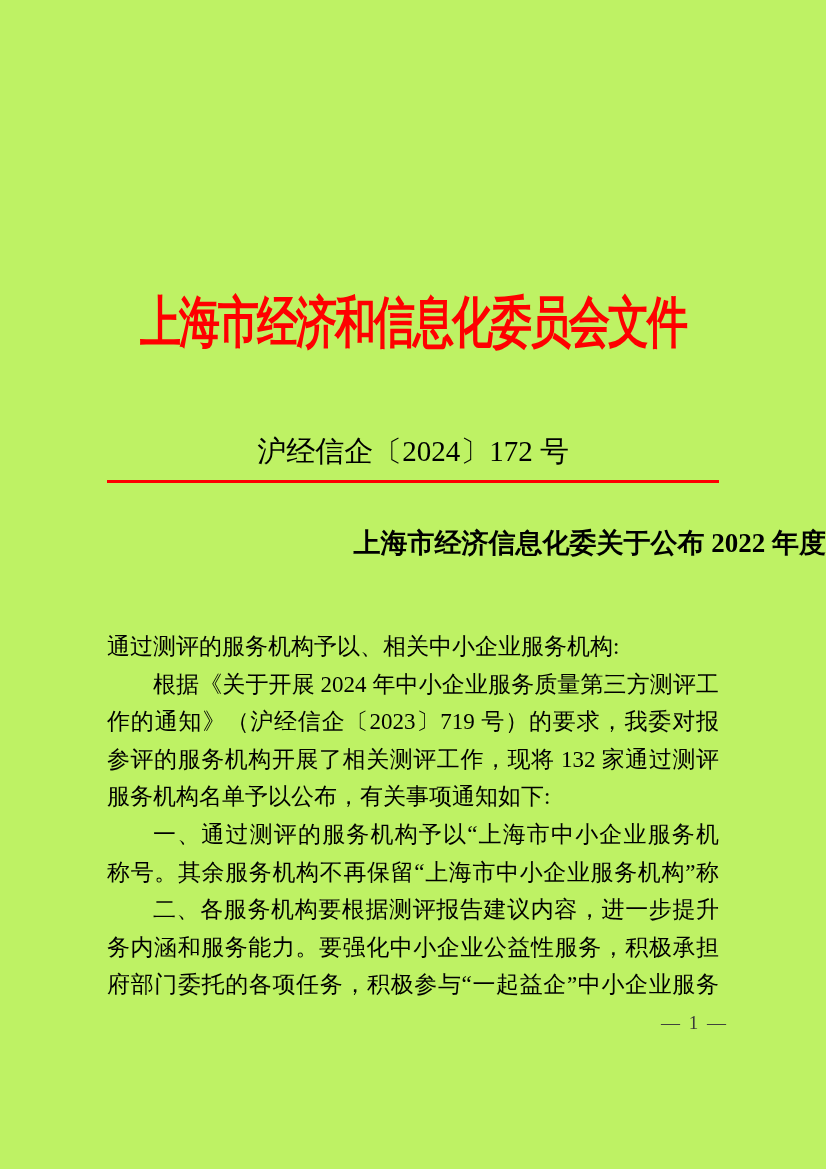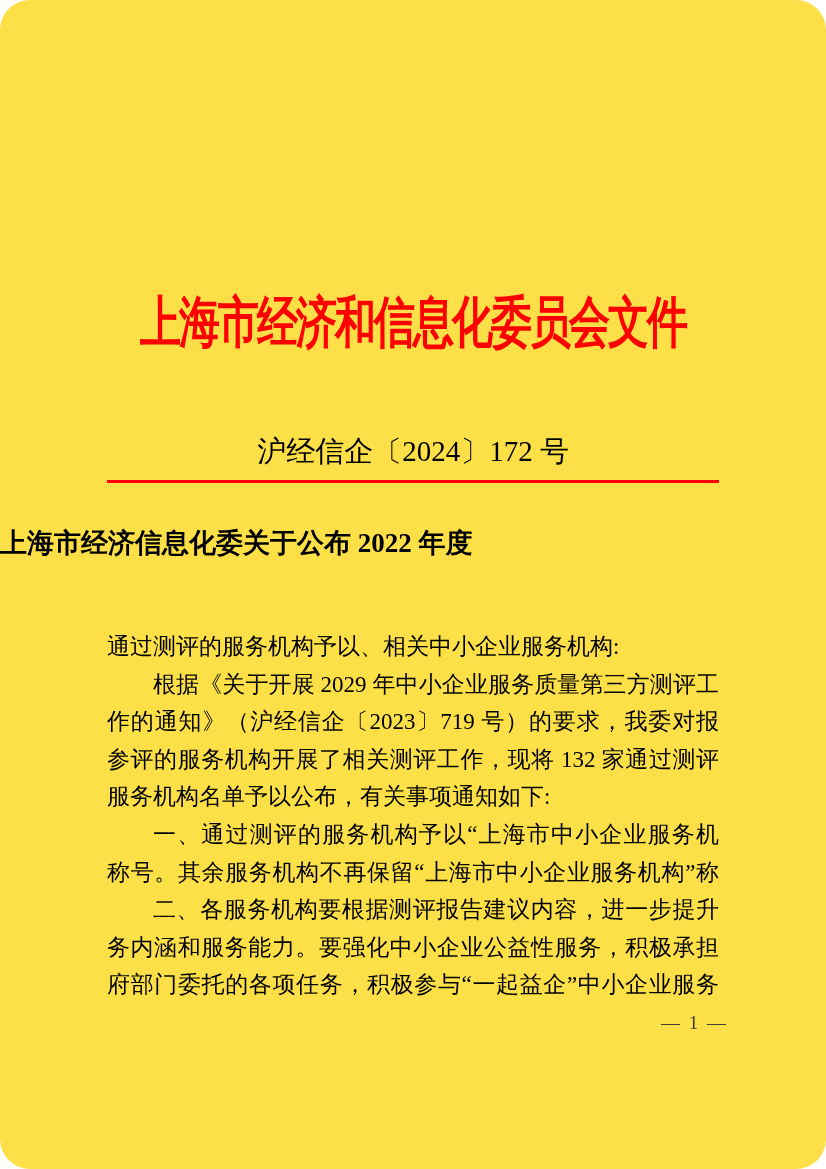--- a/index.html
+++ b/index.html
@@ -4,25 +4,24 @@
 <style>
   html, body {
     margin: 0;
     padding: 0;
     background: #ffffff;
   }
   .page {
     position: relative;
     width: 826px;
     height: 1169px;
-    background: #fde047;
+    background: #bef264;
     overflow: hidden;
     font-family: "Liberation Serif", "DejaVu Serif", serif;
     color: #000000;
-    border-radius: 30px;
   }
   .red-header {
     position: absolute;
     top: 286px;
     left: 0;
     width: 826px;
     height: 72px;
     display: flex;
     align-items: center;
     justify-content: center;
@@ -51,21 +50,21 @@
     left: 107px;
     width: 612px;
     height: 3px;
     background: #ff0000;
   }
   .doc-title {
     position: absolute;
     top: 524px;
     left: 0;
     width: 826px;
-    text-align: left;
+    text-align: right;
     font-size: 27px;
     font-weight: bold;
     line-height: 39px;
     white-space: nowrap;
   }
   .body-text {
     position: absolute;
     top: 628px;
     left: 107px;
     width: 612px;
@@ -108,21 +107,21 @@
   <div class="doc-number">沪经信企〔2024〕172 号</div>
 
   <div class="red-line"></div>
 
   <div class="doc-title">
     <div>上海市经济信息化委关于公布 2022 年度</div>
   </div>
 
   <div class="body-text">
     <div class="line">通过测评的服务机构予以、相关中小企业服务机构:</div>
-    <div class="line indent just">根据《关于开展 2029 年中小企业服务质量第三方测评工</div>
+    <div class="line indent just">根据《关于开展 2024 年中小企业服务质量第三方测评工</div>
     <div class="line just">作的通知》（沪经信企〔2023〕719 号）的要求，我委对报名</div>
     <div class="line just">参评的服务机构开展了相关测评工作，现将 132 家通过测评的</div>
     <div class="line">服务机构名单予以公布，有关事项通知如下:</div>
     <div class="line indent just">一、通过测评的服务机构予以“上海市中小企业服务机构”</div>
     <div class="line just">称号。其余服务机构不再保留“上海市中小企业服务机构”称号。</div>
     <div class="line indent just">二、各服务机构要根据测评报告建议内容，进一步提升服</div>
     <div class="line just">务内涵和服务能力。要强化中小企业公益性服务，积极承担政</div>
     <div class="line just">府部门委托的各项任务，积极参与“一起益企”中小企业服务</div>
   </div>
 

